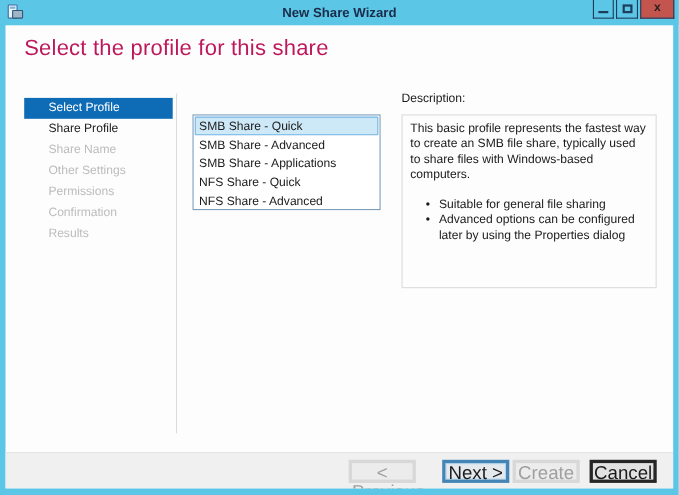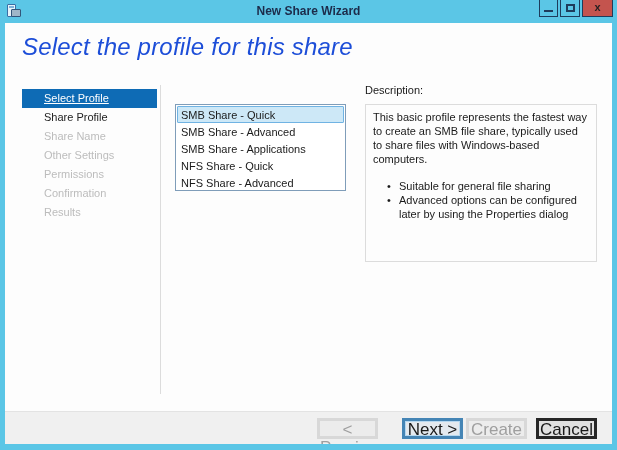--- a/index.html
+++ b/index.html
@@ -53,32 +53,31 @@
     font-size: 11px; font-weight: 700; color: #231f20; line-height: 15px; display: block;
   }
 
   
   .content {
     position: absolute; left: 5px; right: 5px; top: 23px; bottom: 6px;
     background: #fdfdfd; overflow: hidden;
   }
   .page-heading {
     position: absolute; left: 17px; top: 10px;
-    font-size: 24px; font-weight: 400; color: #1d4ed8;
+    font-size: 20px; font-weight: 400; color: #be185d;
     letter-spacing: 0.2px;
-    font-style: italic;
   }
 
   
   .sidebar { position: absolute; left: 17px; top: 66px; width: 135px; }
   .side-item {
     height: 19px; line-height: 19px; padding-left: 22px;
     font-size: 11px; color: #222222; white-space: nowrap; cursor: default;
   }
-  .side-item.selected { background: #0e6bb5; color: #ffffff; text-decoration: underline; }
+  .side-item.selected { background: #0e6bb5; color: #ffffff; }
   .side-item.disabled { color: #bcbcbc; }
   .v-sep {
     position: absolute; left: 155px; top: 62px; width: 1px; height: 309px;
     background: #dcdcdc;
   }
 
   
   .col-label { position: absolute; font-size: 11px; color: #1a1a1a; }
   .lbl-profiles { left: 171px; top: 72px; margin-top: 24px; }
   .listbox {

